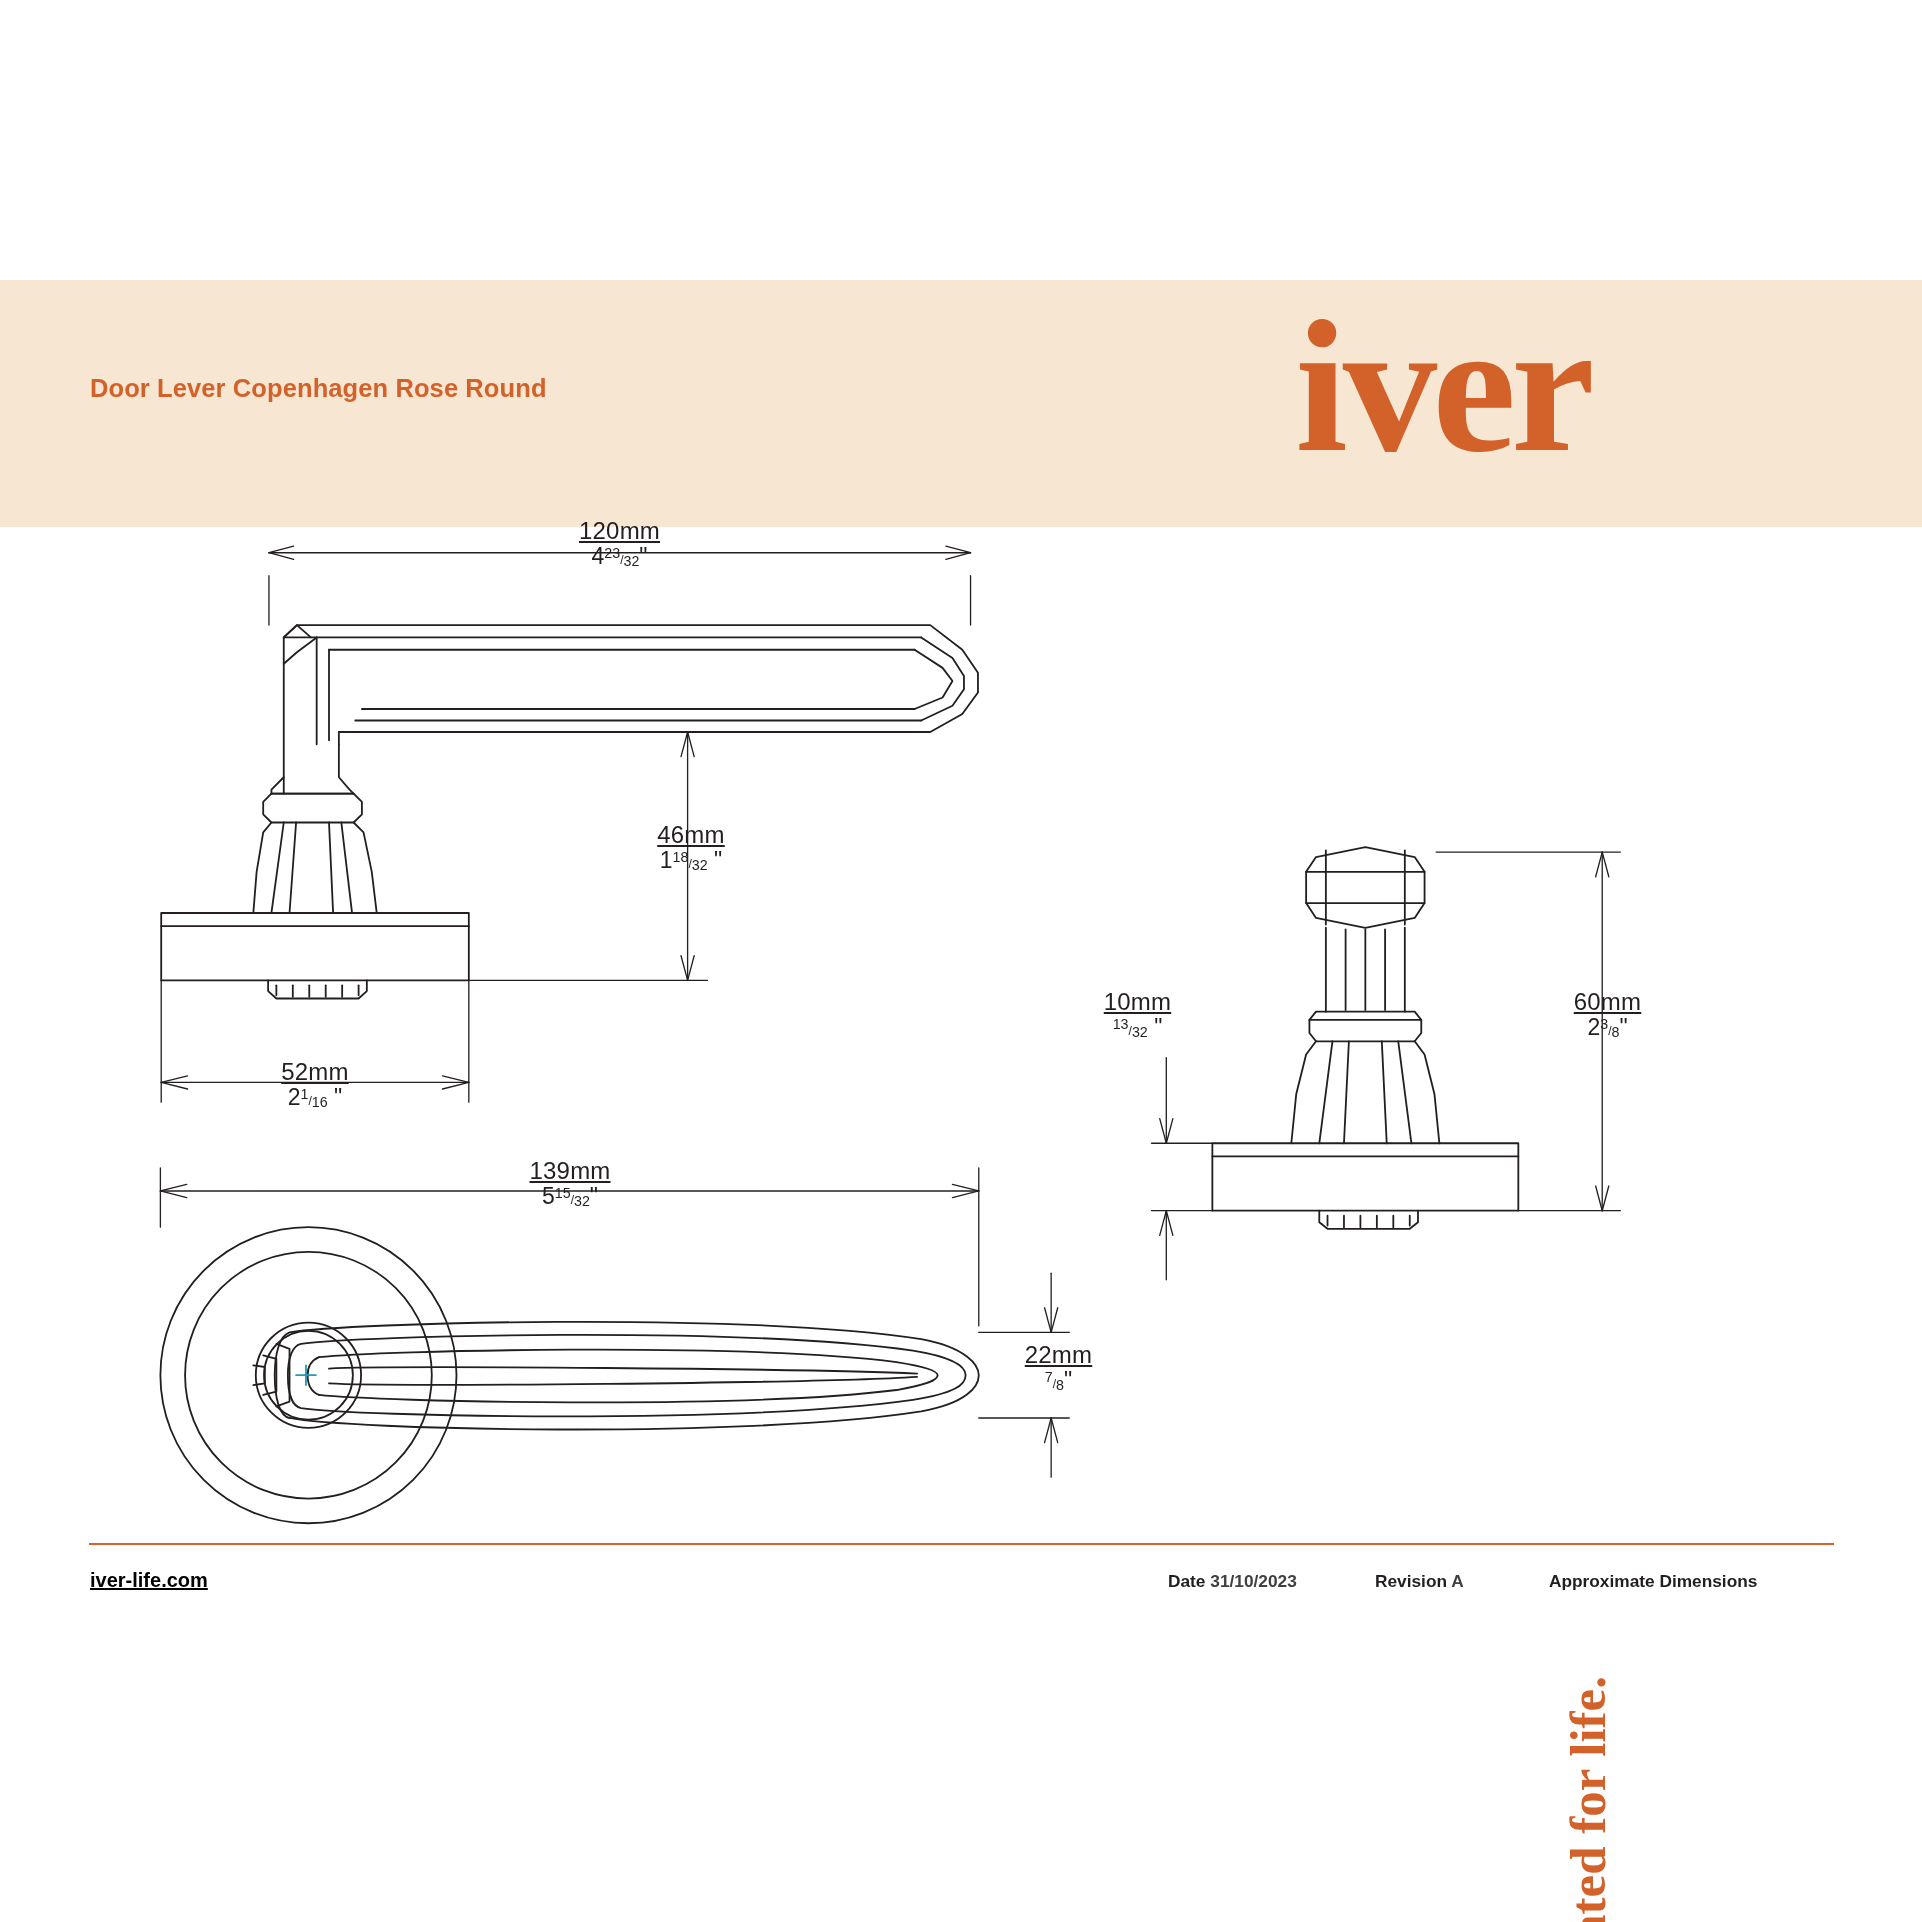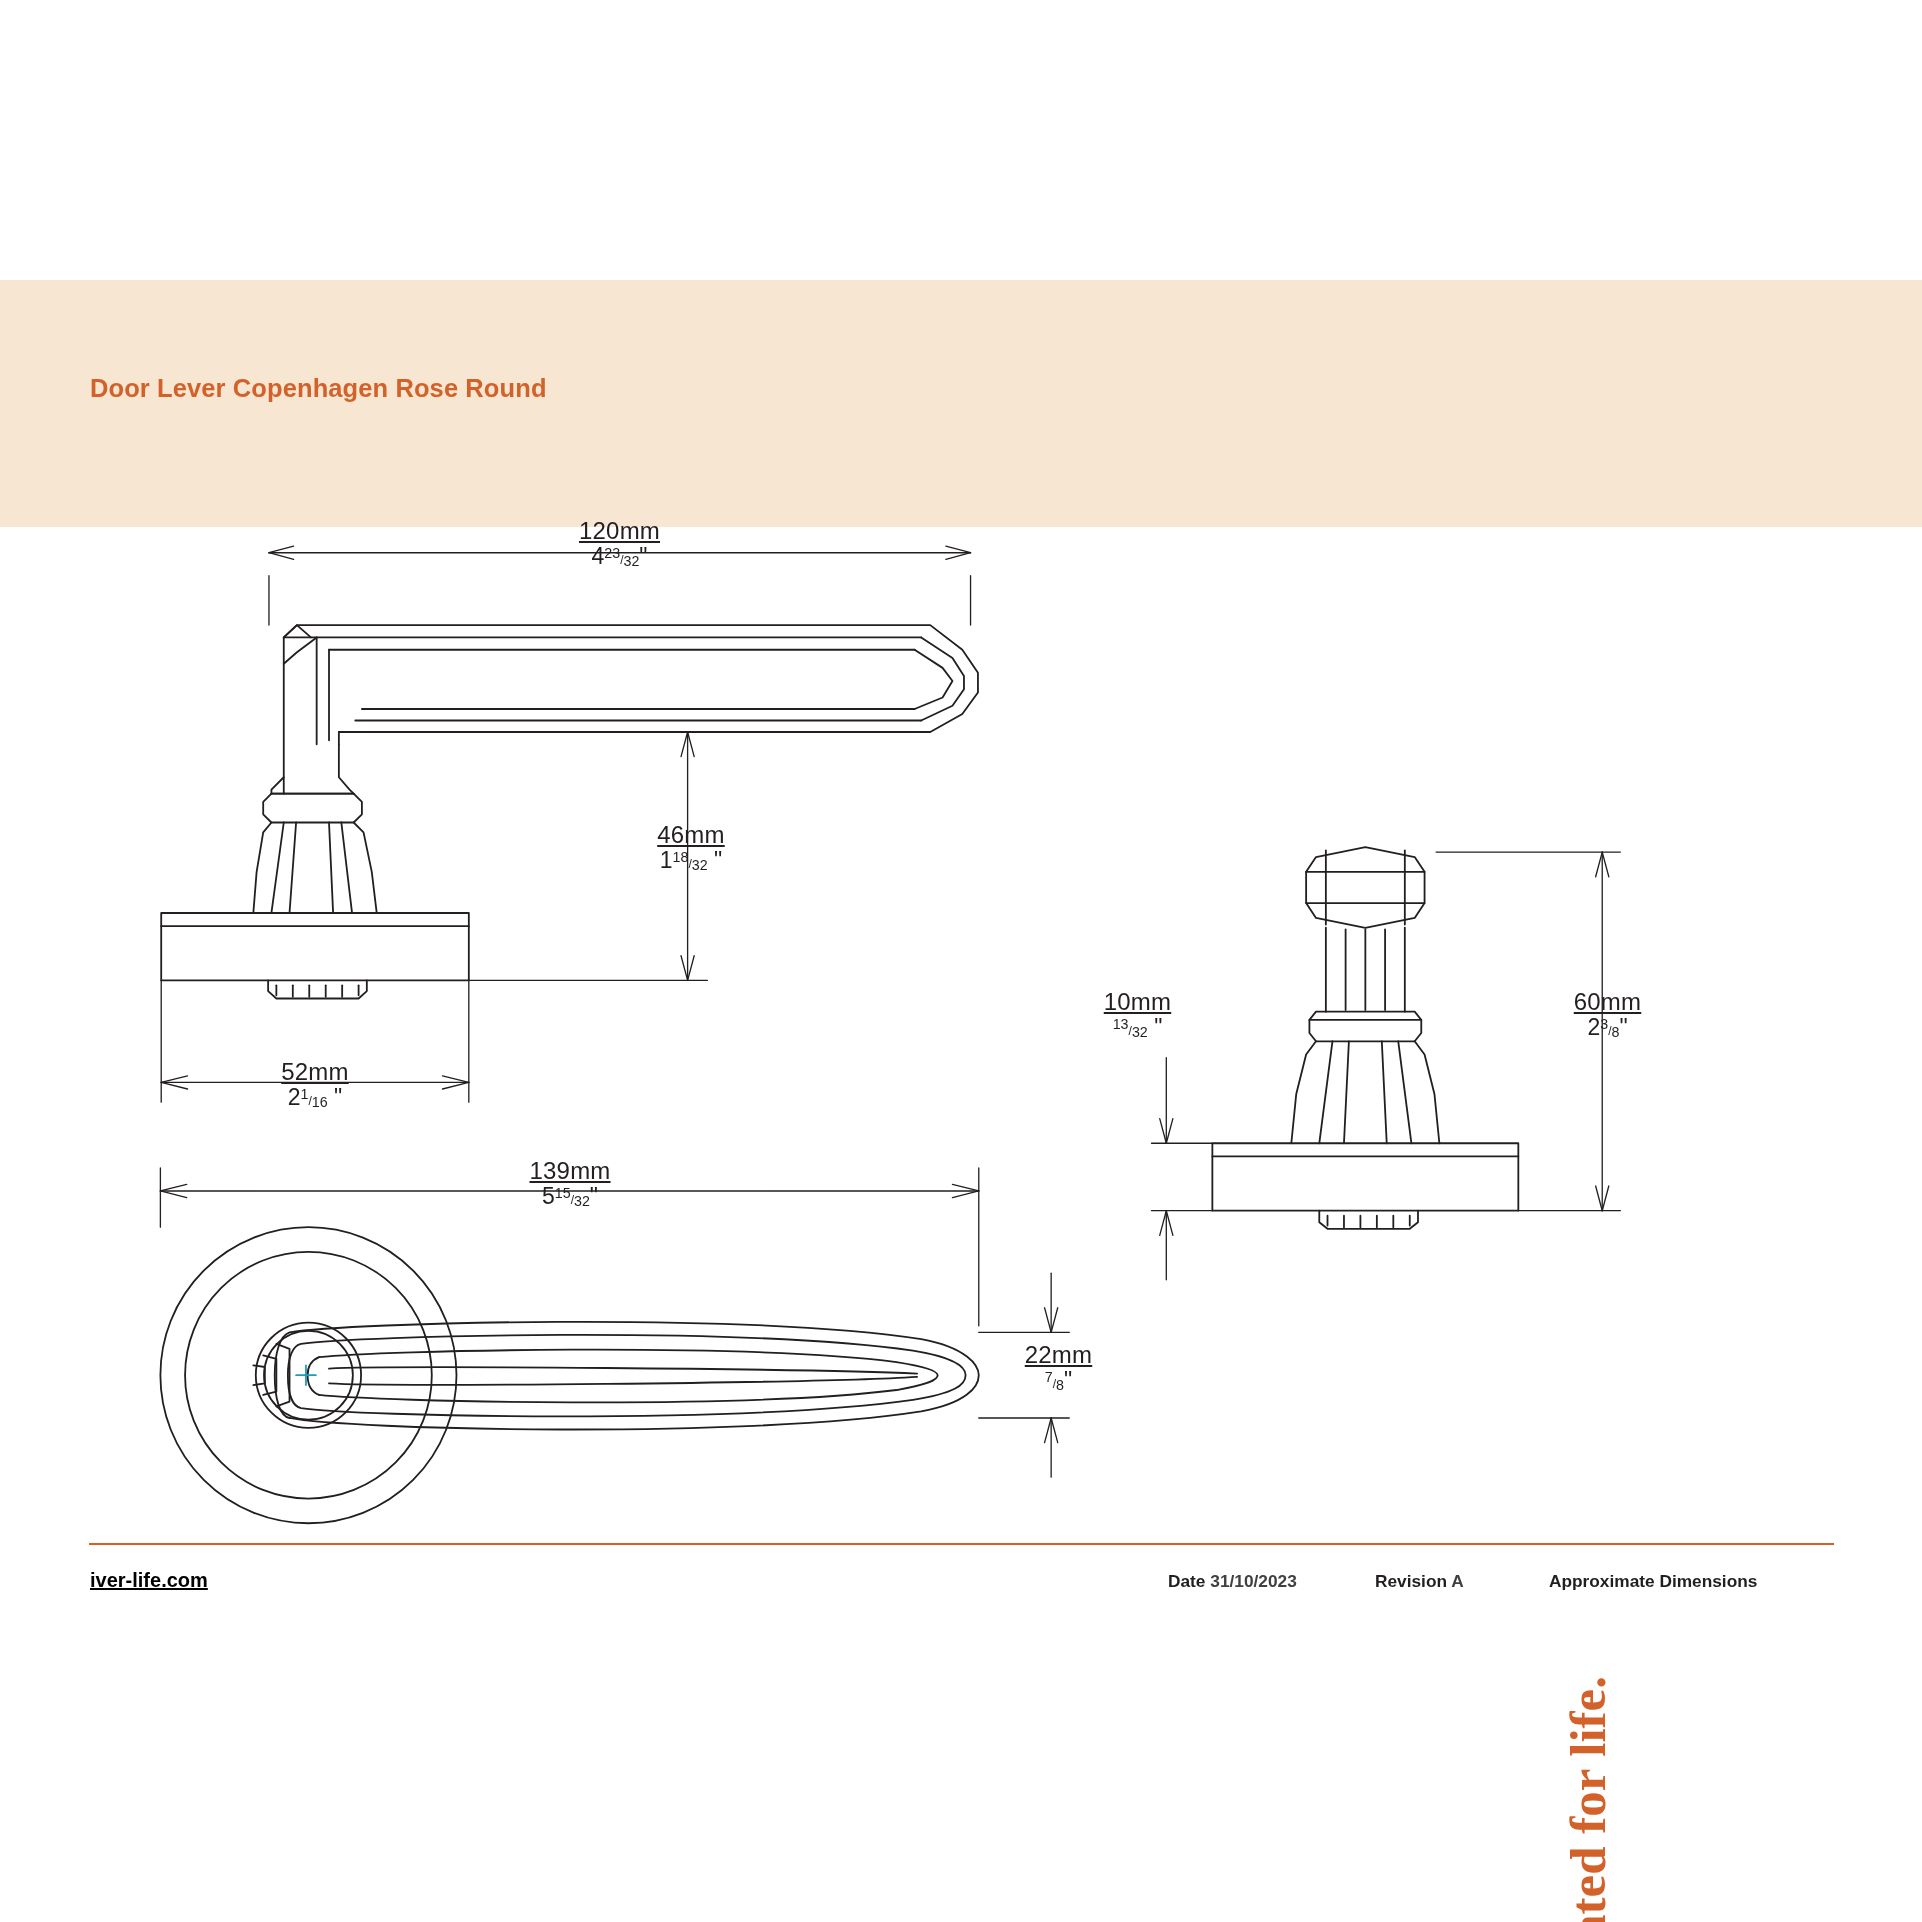--- a/index.html
+++ b/index.html
@@ -133,20 +133,21 @@
   .frac .den { position: relative; top: 0.16em; }
   .slash { font-size: 0.85em; }
 </style>
 </head>
 <body>
 
 <div class="sheet">
 
   <div class="header-band"></div>
   <div class="header-title">Door Lever Copenhagen Rose Round</div>
+  <div class="brand-logo">iver</div>
 
   <div class="tagline">Created for life.</div>
 
   <svg class="drawing" viewBox="0 0 2338 2338">
     <g fill="none" stroke="#231f20" stroke-width="2.2" stroke-linejoin="round" stroke-linecap="round">
 
       <g>
 
         <path d="M345,775 L345,807 L361,793 L385,775 Z"></path>
         <path d="M345,775 L361,760 L378,775"></path>

